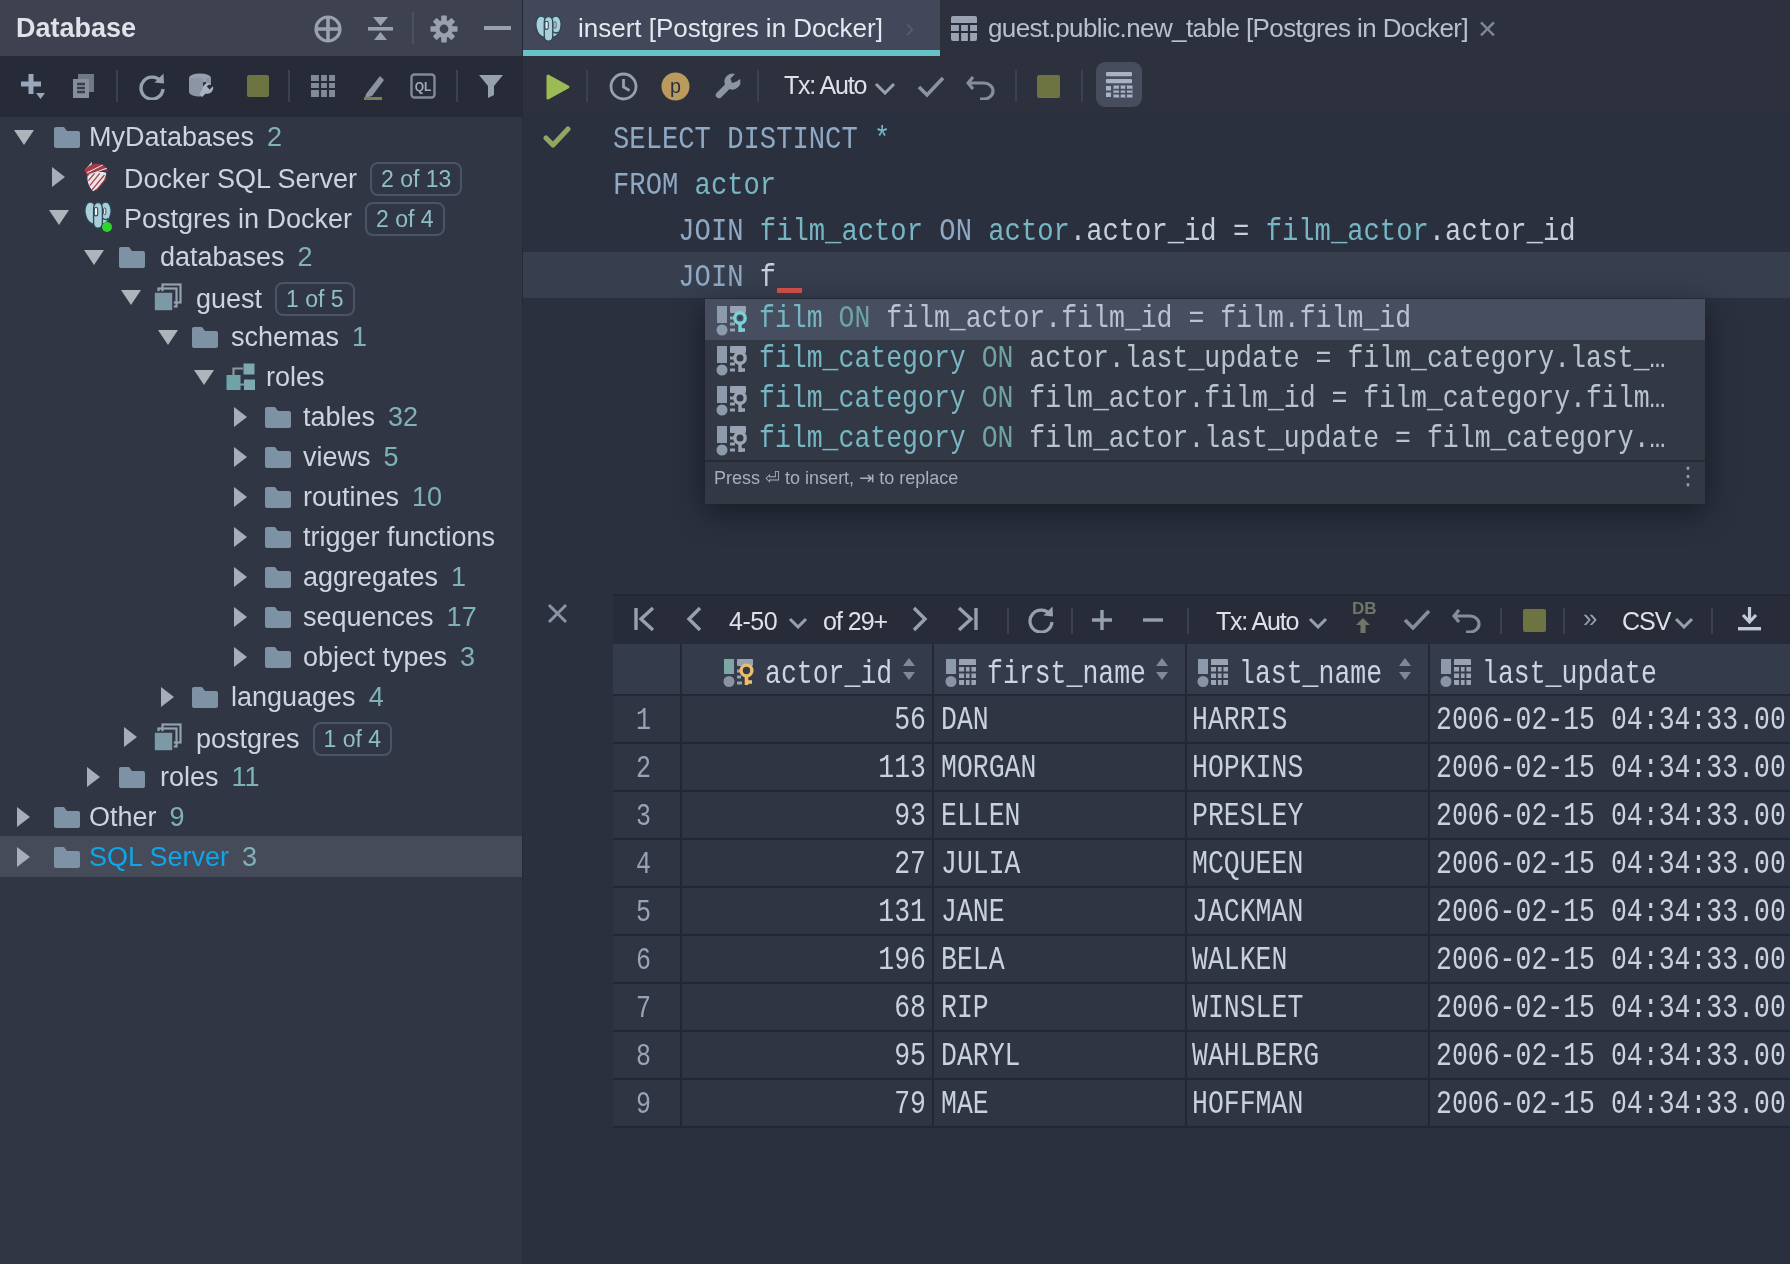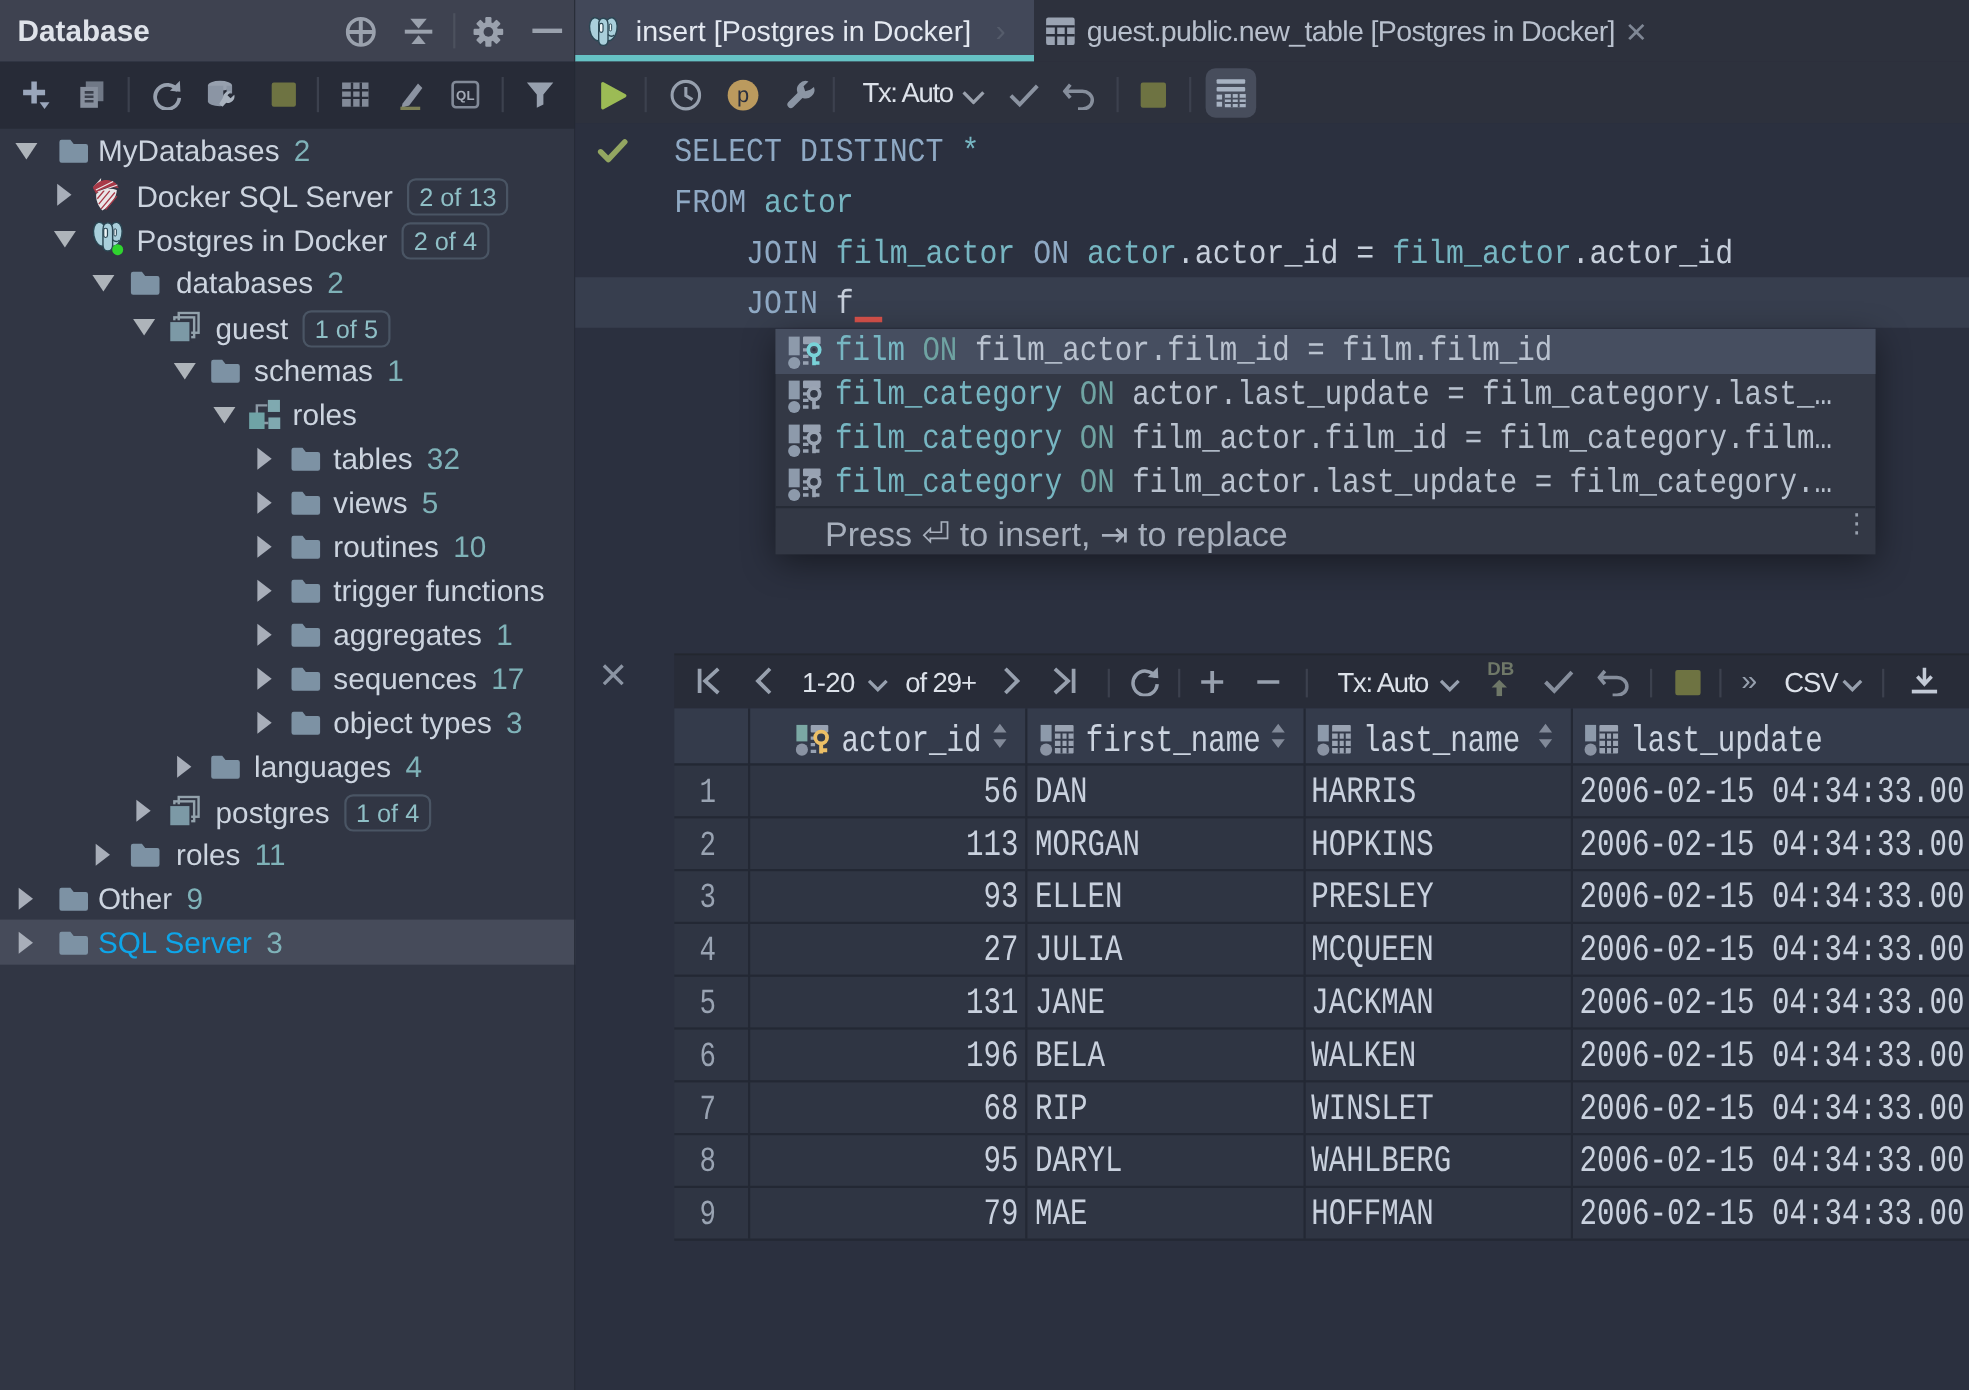--- a/index.html
+++ b/index.html
@@ -239,21 +239,21 @@
     <svg class="ab" style="left:546px;top:602px" width="23" height="23" viewBox="0 0 23 23">
       <path d="M3 3 L20 20 M20 3 L3 20" stroke="#8b94a3" stroke-width="3"></path>
     </svg>
     <svg class="ab" style="left:633px;top:606px" width="22" height="26" viewBox="0 0 22 26">
       <path d="M20 2 L8 13 L20 24" stroke="#97a0ae" stroke-width="3.4" fill="none"></path>
       <path d="M3 2 v22" stroke="#97a0ae" stroke-width="3.4"></path>
     </svg>
     <svg class="ab" style="left:685px;top:606px" width="18" height="26" viewBox="0 0 18 26">
       <path d="M15 2 L4 13 L15 24" stroke="#97a0ae" stroke-width="3.4" fill="none"></path>
     </svg>
-    <div class="ab" style="left:729px;top:607px;color:#dde2ea;font-size:25px;letter-spacing:-0.5px">1-20</div>
+    <div class="ab" style="left:729px;top:607px;color:#dde2ea;font-size:25px;letter-spacing:-0.5px">4-50</div>
     <svg class="ab" style="left:788px;top:617px" width="20" height="12" viewBox="0 0 20 12">
       <path d="M2 2 l8 8 8-8" stroke="#97a0ae" stroke-width="3" fill="none"></path>
     </svg>
     <div class="ab" style="left:823px;top:607px;color:#dde2ea;font-size:25px;letter-spacing:-1px">of 29+</div>
     <svg class="ab" style="left:911px;top:606px" width="18" height="26" viewBox="0 0 18 26">
       <path d="M3 2 L14 13 L3 24" stroke="#97a0ae" stroke-width="3.4" fill="none"></path>
     </svg>
     <svg class="ab" style="left:957px;top:606px" width="22" height="26" viewBox="0 0 22 26">
       <path d="M2 2 L14 13 L2 24" stroke="#97a0ae" stroke-width="3.4" fill="none"></path>
       <path d="M19 2 v22" stroke="#97a0ae" stroke-width="3.4"></path>
@@ -440,15 +440,15 @@
       <rect x="1" y="1" width="10" height="17" fill="#8d9aab"></rect>
       <circle cx="6" cy="25" r="5.5" fill="#8d9aab"></circle>
       <rect x="14" y="1" width="16" height="7" rx="1" fill="#98a2b2"></rect>
       <path d="M14 13 h5 M14 19 h5 M14 25 h5" stroke="#98a2b2" stroke-width="3"></path>
       <circle cx="24" cy="13" r="5.2" stroke="#9aa4b3" stroke-width="3.4" fill="none"></circle>
       <circle cx="24" cy="13" r="1.6" fill="#303643"></circle>
       <path d="M24 18 v9 M24 25 h5" stroke="#9aa4b3" stroke-width="3.4"></path>
     </svg>
     <div class="ab mono pt" style="left:759px;top:424px;font-size:26.5px;white-space:pre"><span style="color:#77b6c2">film_category</span><span style="color:#6fa3a2"> ON </span><span style="color:#b9c2cf">film_actor.last_update = film_category.…</span></div>
     <div class="ab" style="left:705px;top:460px;width:1000px;height:2px;background:#262b36"></div>
-    <div class="ab" style="left:750px;top:467px;color:#a7afbc;font-size:31px">Press ⏎ to insert, ⇥ to replace</div>
+    <div class="ab" style="left:714px;top:467px;color:#a7afbc;font-size:18px">Press ⏎ to insert, ⇥ to replace</div>
     <div class="ab" style="left:1676px;top:462px;color:#98a0ad;font-size:24px;letter-spacing:0">⋮</div>
   </div>
 
 </body></html>

